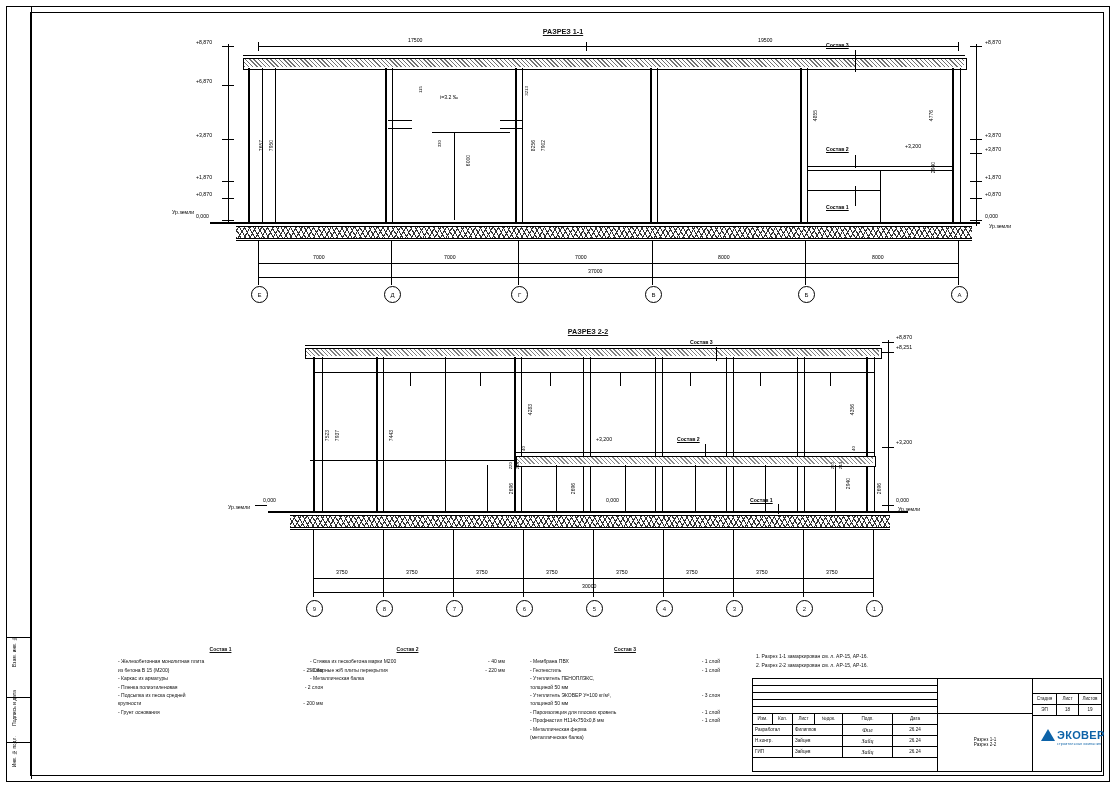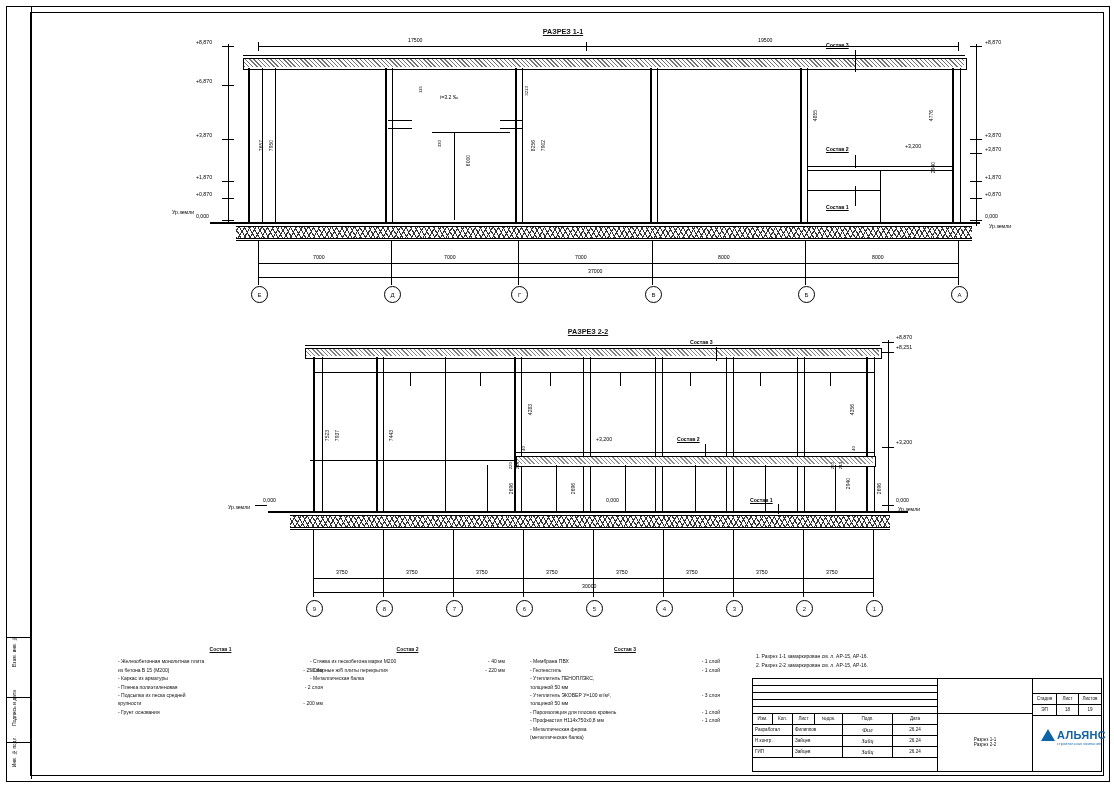--- a/index.html
+++ b/index.html
@@ -404,17 +404,17 @@
     <div class="cell" style="left:280px;top:0;width:68px;height:15px;border-right:none;"></div>
     <div class="cell" style="left:280px;top:15px;width:24px;height:11px;">Стадия</div>
     <div class="cell" style="left:304px;top:15px;width:22px;height:11px;">Лист</div>
     <div class="cell" style="left:326px;top:15px;width:22px;height:11px;border-right:none;">Листов</div>
     <div class="cell" style="left:280px;top:26px;width:24px;height:11px;">ЭП</div>
     <div class="cell" style="left:304px;top:26px;width:22px;height:11px;">18</div>
     <div class="cell" style="left:326px;top:26px;width:22px;height:11px;border-right:none;">19</div>
 
     <div class="cell" style="left:280px;top:37px;width:68px;height:55px;border-right:none;border-bottom:none;"></div>
     <div class="logo-tri" style="left:288px;top:50px;"></div>
-    <div class="brand" style="left:304px;top:50px;">АЛЬЯНС</div>
+    <div class="brand" style="left:304px;top:50px;">ЭКОВЕР</div>
     <div class="brand-sub" style="left:304px;top:63px;">строительная компания</div>
   </div>
 
 </div>
 
 </body></html>

